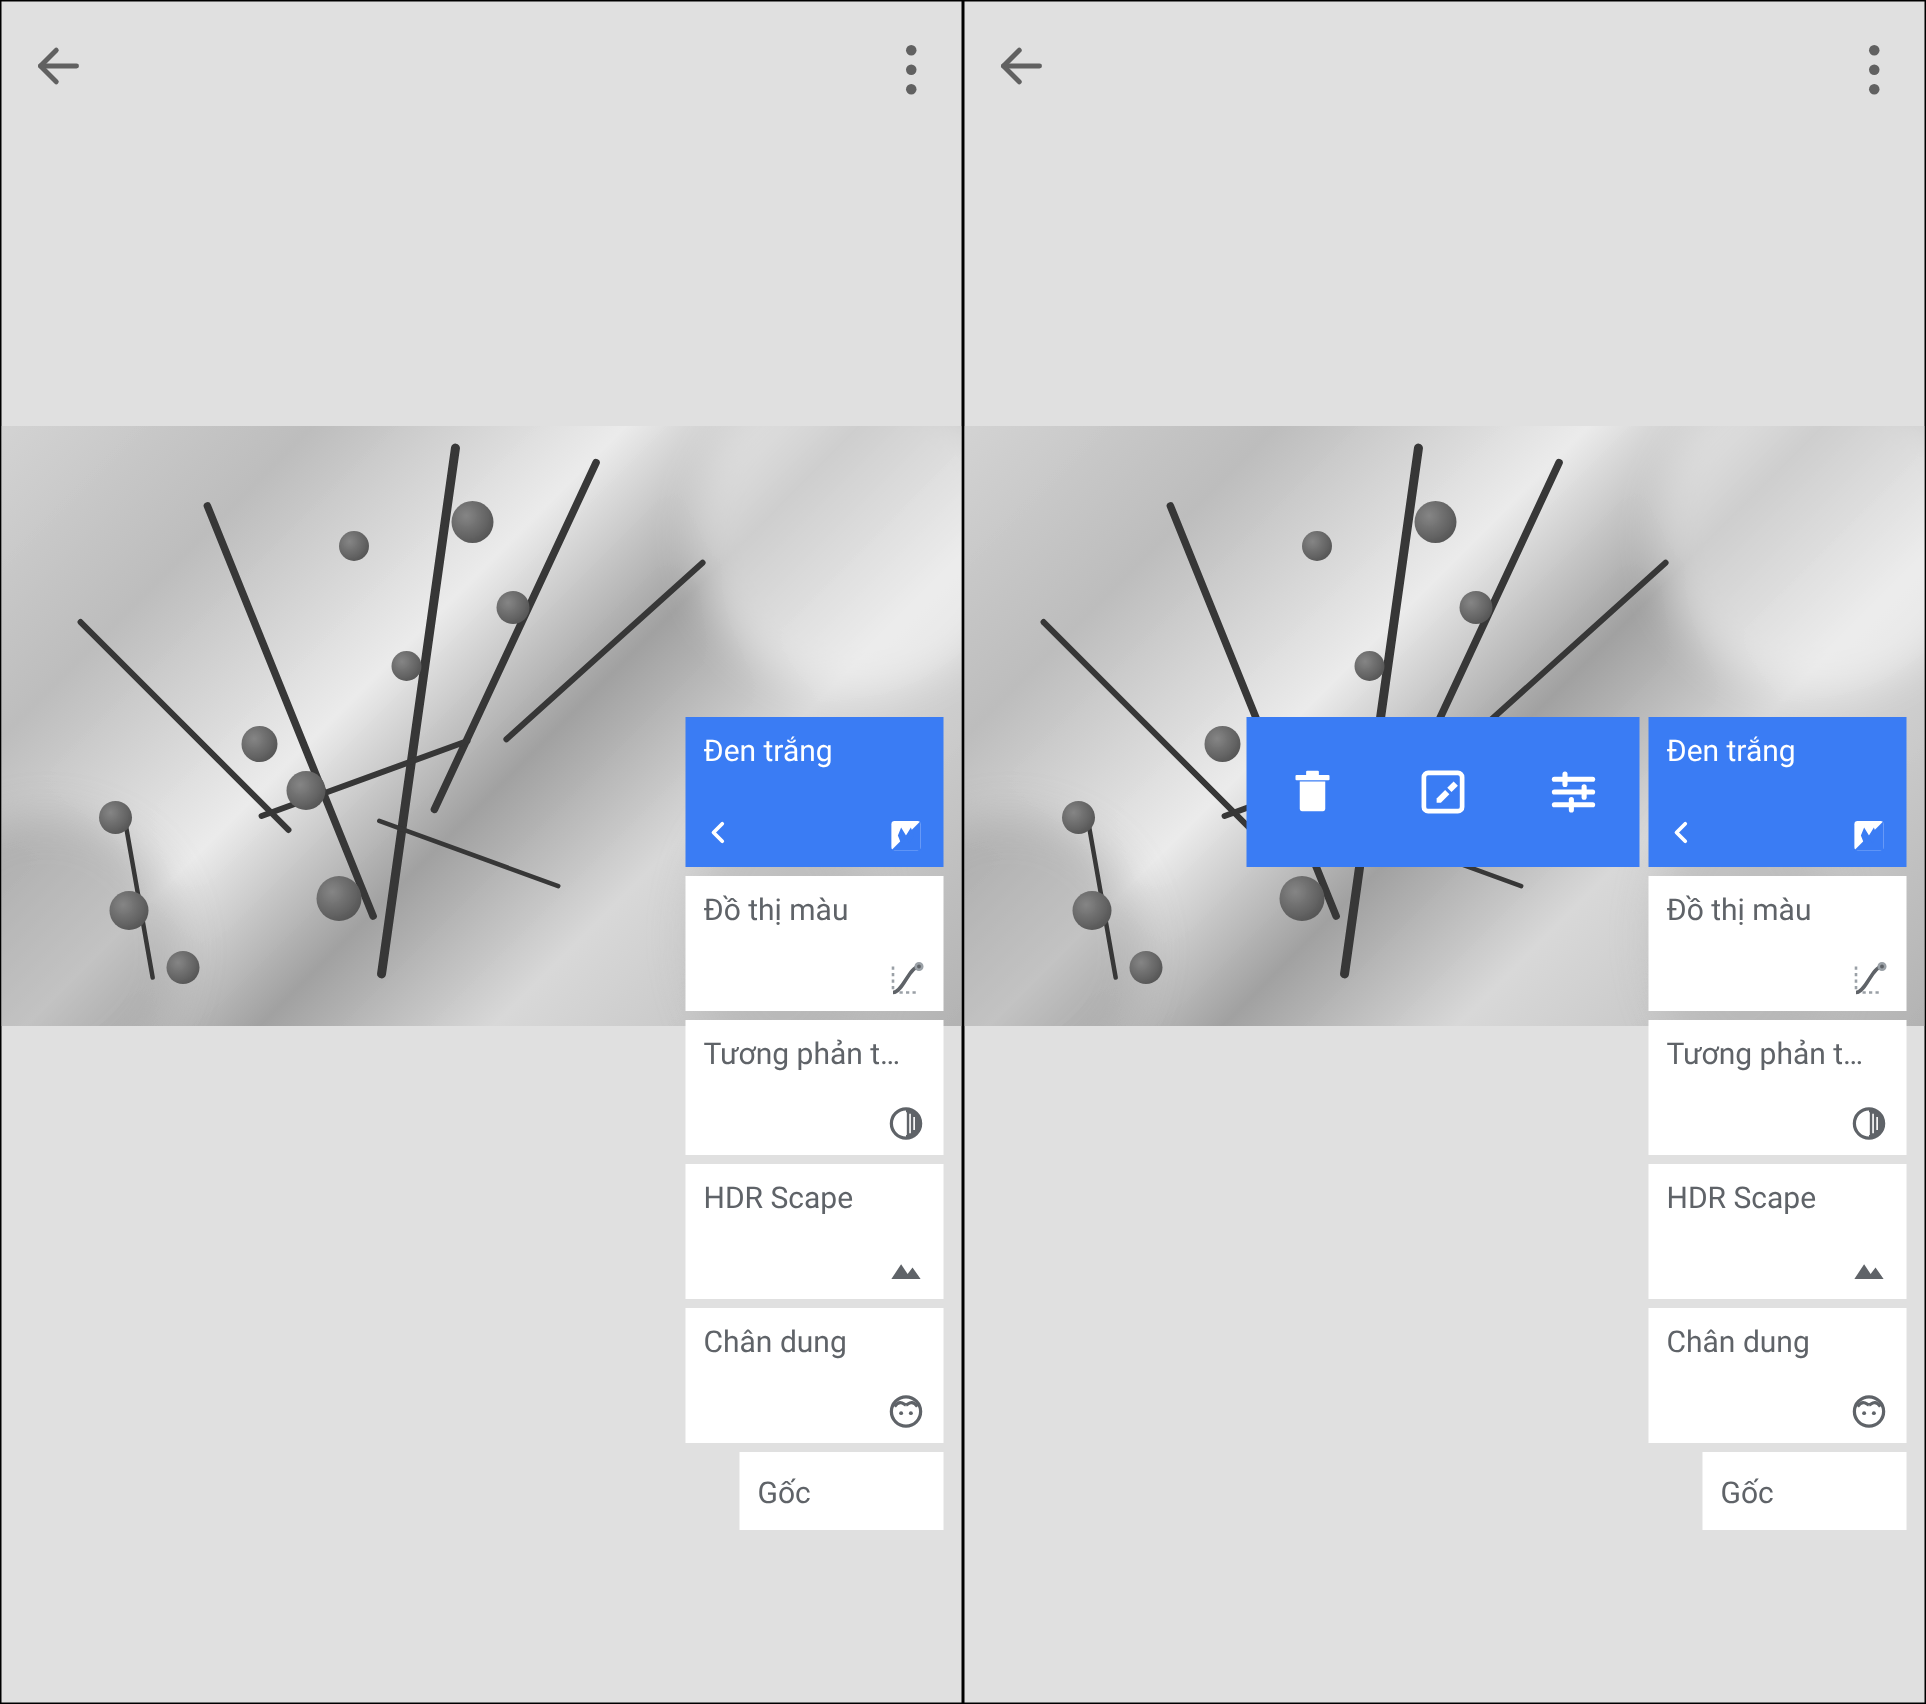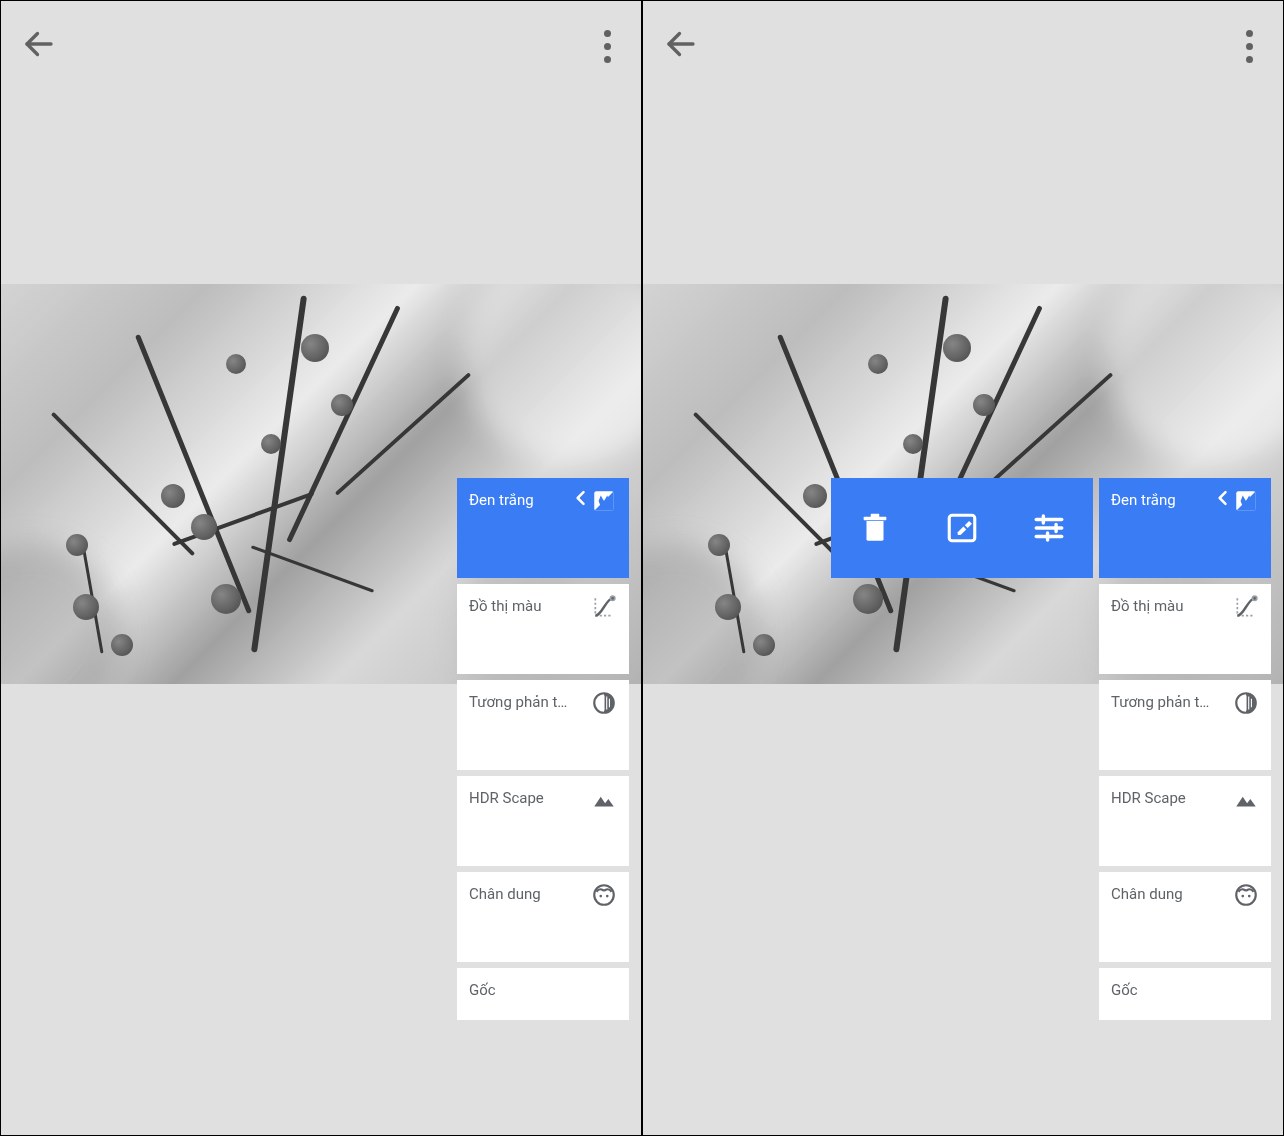--- a/index.html
+++ b/index.html
@@ -83,39 +83,40 @@
     width: 172px;
     display: flex;
     flex-direction: column;
     gap: 6px;
   }
   .stack-item {
     background: #fff;
     height: 90px;
     padding: 10px 12px 8px 12px;
     display: flex;
-    flex-direction: row;
+    flex-direction: column;
     justify-content: space-between;
     color: #5f6368;
-    font-size: 15px;
+    font-size: 20px;
     line-height: 24px;
     cursor: pointer;
     position: relative;
     white-space: nowrap;
     overflow: hidden;
     text-overflow: ellipsis;
   }
   .stack-item.selected {
     background: #3a7cf4;
     color: #fff;
     height: 100px;
   }
   .stack-item.last {
     height: 52px;
-    justify-content: flex-start;
+    justify-content: center;
+    margin-left: 36px;
   }
   .stack-item .row-top { overflow: hidden; text-overflow: ellipsis; }
   .stack-item .row-bot {
     display: flex; align-items: center; justify-content: space-between;
     height: 26px;
   }
   .item-icon {
     width: 26px; height: 26px; display:flex; align-items:center; justify-content:center;
   }
   .item-icon svg { width: 26px; height: 26px; }

